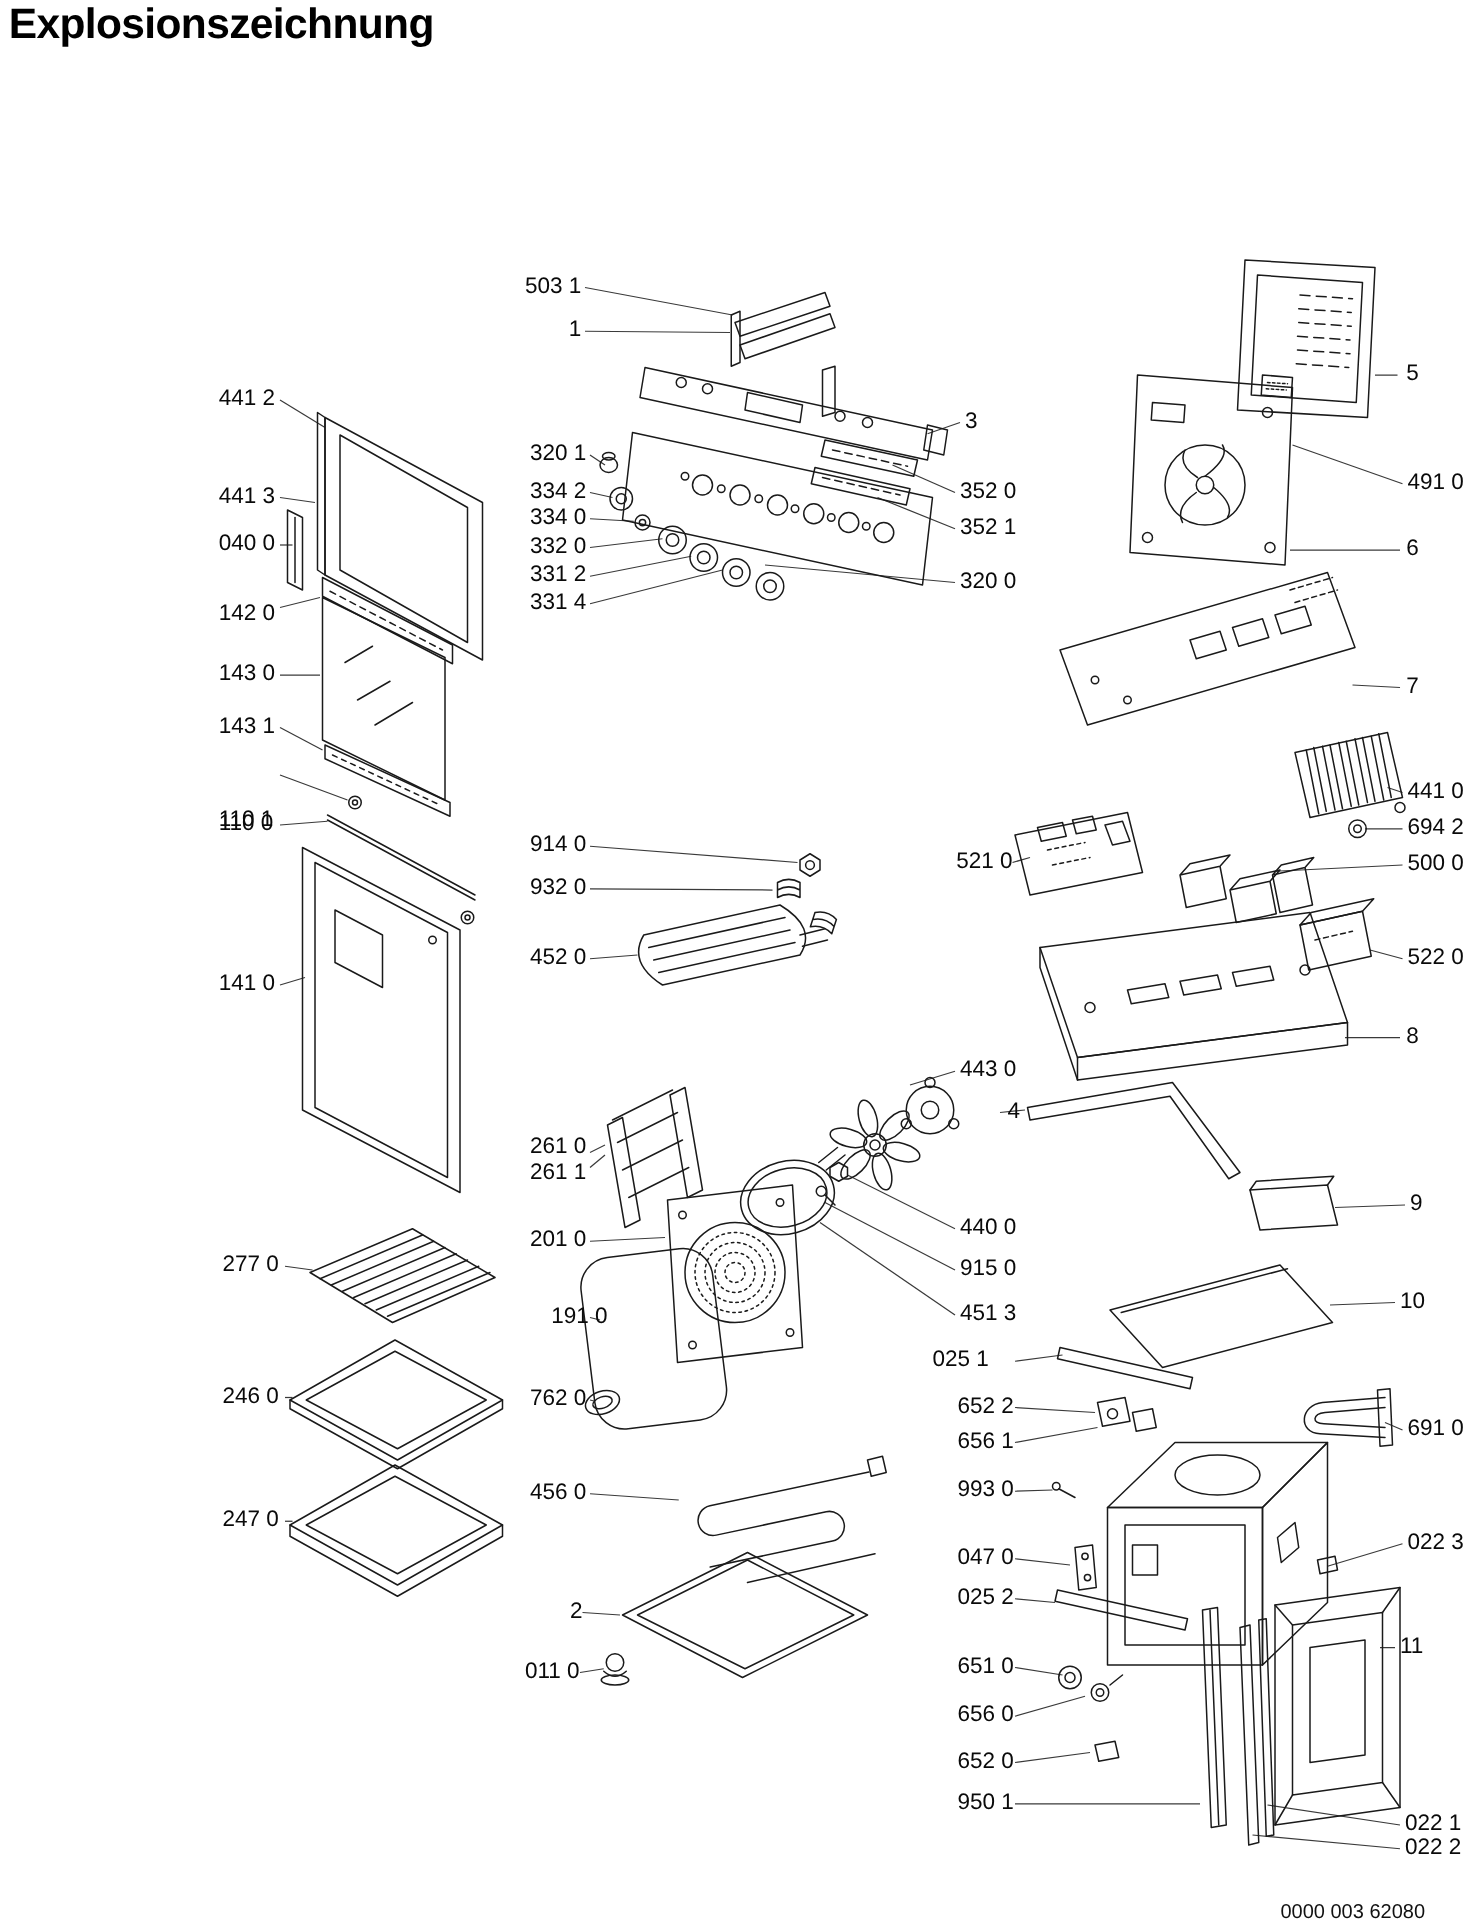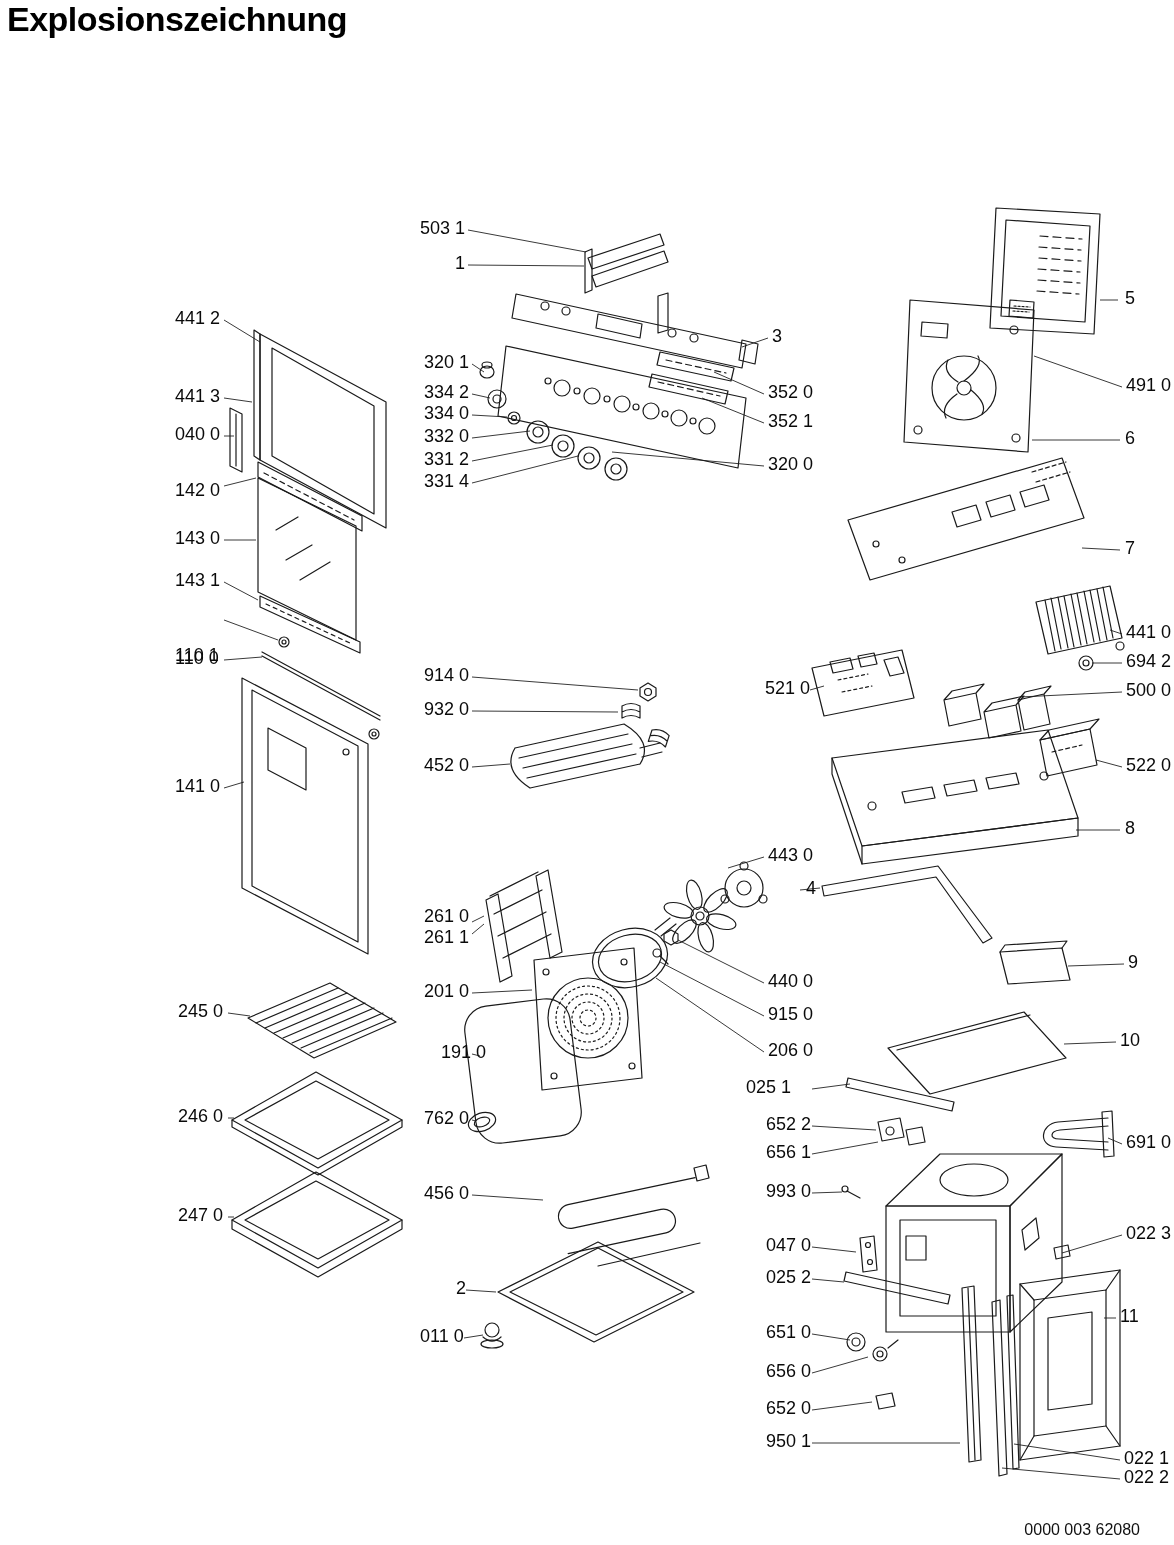--- a/index.html
+++ b/index.html
@@ -516,21 +516,21 @@
   <div style="position:absolute; inset:0;">
       <div class="part-label" style="left: 175px; top: 318px;">441 2</div>
       <div class="part-label" style="left: 175px; top: 396px;">441 3</div>
       <div class="part-label" style="left: 175px; top: 434px;">040 0</div>
       <div class="part-label" style="left: 175px; top: 490px;">142 0</div>
       <div class="part-label" style="left: 175px; top: 538px;">143 0</div>
       <div class="part-label" style="left: 175px; top: 580px;">143 1</div>
       <div class="part-label" style="left: 175px; top: 618px; margin-top: 37px;">110 1</div>
       <div class="part-label" style="left: 175px; top: 658px;">110 0</div>
       <div class="part-label" style="left: 175px; top: 786px;">141 0</div>
-      <div class="part-label" style="left: 178px; top: 1011px;">245 0</div>
+      <div class="part-label" style="left: 178px; top: 1011px;">277 0</div>
       <div class="part-label" style="left: 178px; top: 1116px;">246 0</div>
       <div class="part-label" style="left: 178px; top: 1215px;">247 0</div>
       <div class="part-label" style="left: 420px; top: 228px;">503 1</div>
       <div class="part-label" style="left: 455px; top: 263px;">1</div>
       <div class="part-label" style="left: 424px; top: 362px;">320 1</div>
       <div class="part-label" style="left: 424px; top: 392px;">334 2</div>
       <div class="part-label" style="left: 424px; top: 413px;">334 0</div>
       <div class="part-label" style="left: 424px; top: 436px;">332 0</div>
       <div class="part-label" style="left: 424px; top: 459px;">331 2</div>
       <div class="part-label" style="left: 424px; top: 481px;">331 4</div>
@@ -547,21 +547,21 @@
       <div class="part-label" style="left: 420px; top: 1336px;">011 0</div>
       <div class="part-label" style="left: 772px; top: 336px;">3</div>
       <div class="part-label" style="left: 768px; top: 392px;">352 0</div>
       <div class="part-label" style="left: 768px; top: 421px;">352 1</div>
       <div class="part-label" style="left: 768px; top: 464px;">320 0</div>
       <div class="part-label" style="left: 765px; top: 688px;">521 0</div>
       <div class="part-label" style="left: 768px; top: 855px;">443 0</div>
       <div class="part-label" style="left: 806px; top: 888px;">4</div>
       <div class="part-label" style="left: 768px; top: 981px;">440 0</div>
       <div class="part-label" style="left: 768px; top: 1014px;">915 0</div>
-      <div class="part-label" style="left: 768px; top: 1050px;">206 0</div>
+      <div class="part-label" style="left: 768px; top: 1050px;">451 3</div>
       <div class="part-label" style="left: 746px; top: 1087px;">025 1</div>
       <div class="part-label" style="left: 766px; top: 1124px;">652 2</div>
       <div class="part-label" style="left: 766px; top: 1152px;">656 1</div>
       <div class="part-label" style="left: 766px; top: 1191px;">993 0</div>
       <div class="part-label" style="left: 766px; top: 1245px;">047 0</div>
       <div class="part-label" style="left: 766px; top: 1277px;">025 2</div>
       <div class="part-label" style="left: 766px; top: 1332px;">651 0</div>
       <div class="part-label" style="left: 766px; top: 1371px;">656 0</div>
       <div class="part-label" style="left: 766px; top: 1408px;">652 0</div>
       <div class="part-label" style="left: 766px; top: 1441px;">950 1</div>

